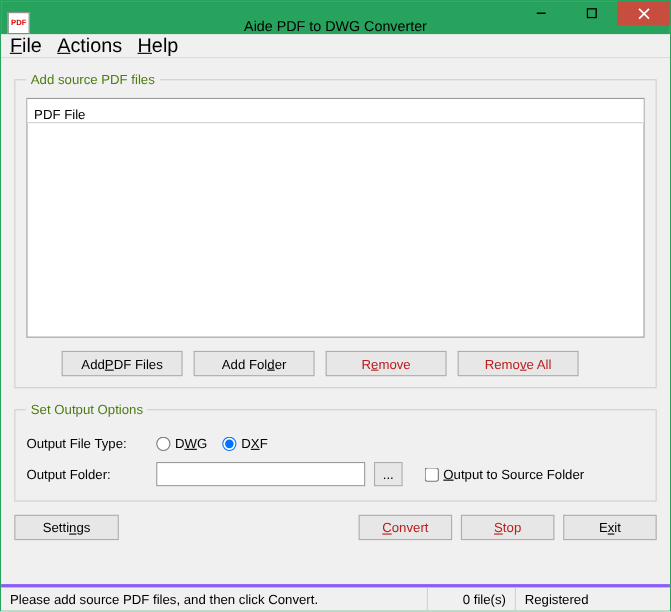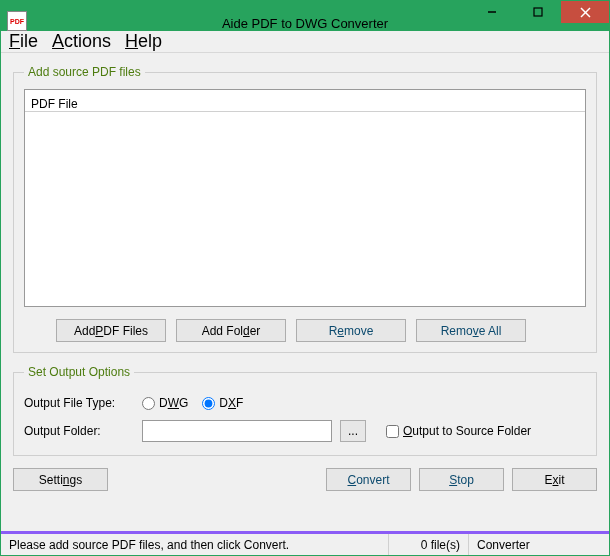--- a/index.html
+++ b/index.html
@@ -126,21 +126,21 @@
     background: #e7e7e7;
     font-size: 12px;
     display: flex;
     align-items: center;
     justify-content: center;
     cursor: default;
     padding: 0 8px;
     min-width: 110px;
   }
   .btn.disabled {
-    color: #0c4a6e;
+    color: #b91c1c;
   }
   .option-row {
     display: flex;
     align-items: center;
     height: 28px;
     gap: 8px;
   }
   .option-label {
     width: 110px;
   }
@@ -293,16 +293,16 @@
       <div class="btn disabled" style="min-width:85px"><u>C</u>onvert</div>
       <div class="btn disabled" style="min-width:85px"><u>S</u>top</div>
       <div class="btn" style="min-width:85px">E<u>x</u>it</div>
     </div>
 
   </div>
 
   <div class="statusbar">
     <div class="status-cell main">Please add source PDF files, and then click Convert.</div>
     <div class="status-cell files">0 file(s)</div>
-    <div class="status-cell reg">Converter</div>
+    <div class="status-cell reg">Registered</div>
   </div>
 
 </div>
 
 </body></html>

